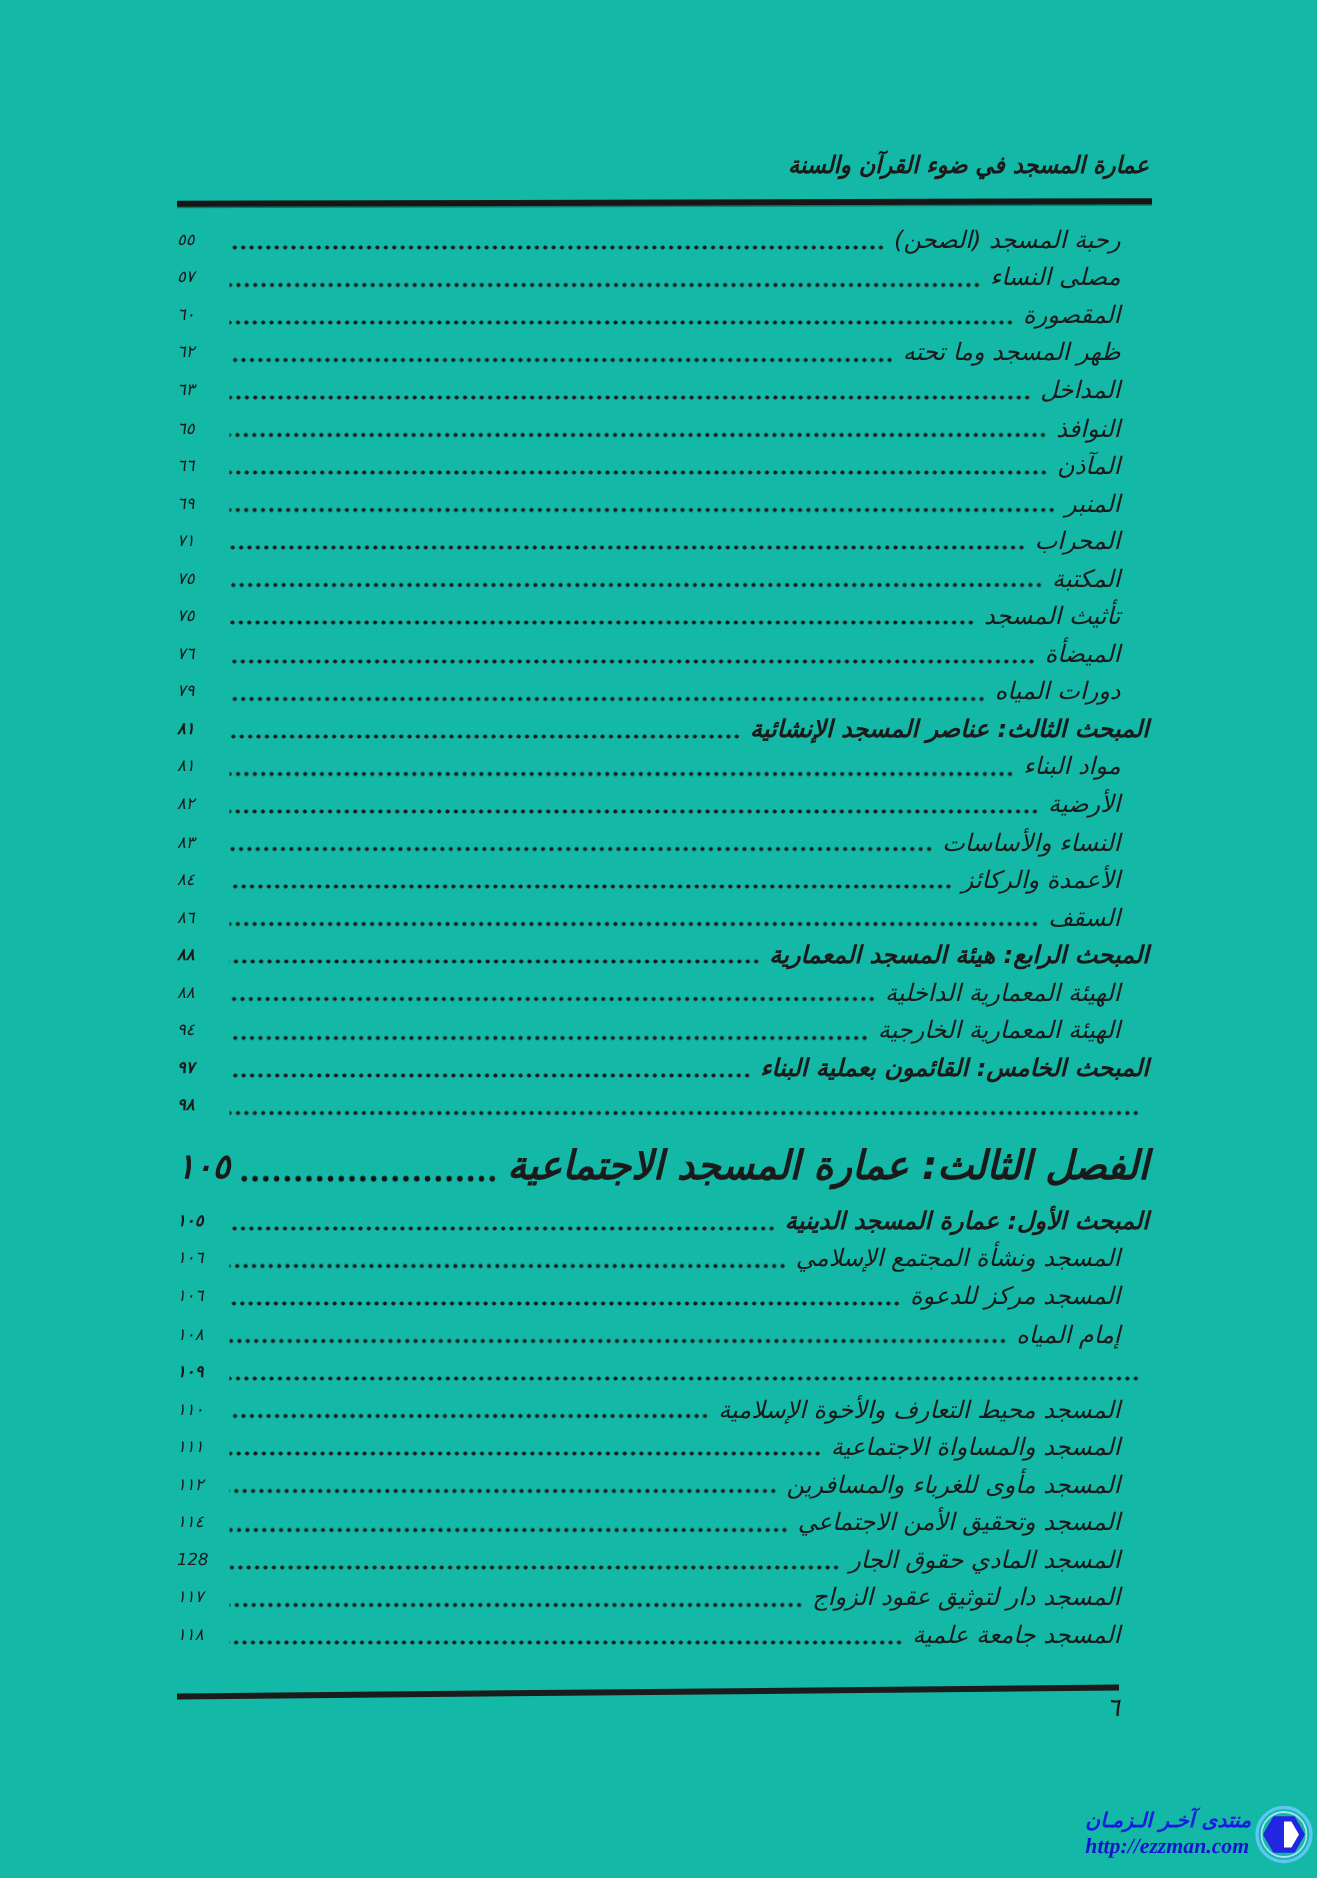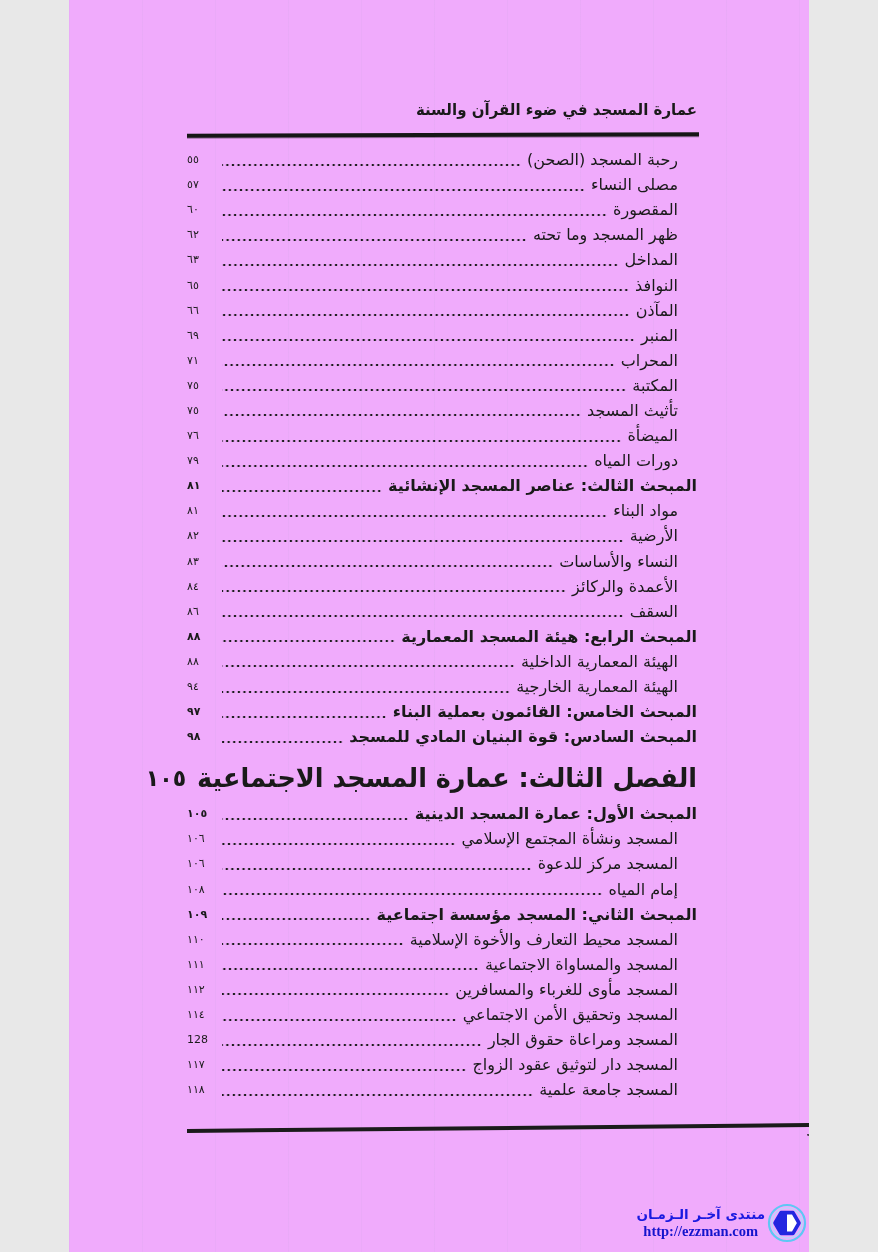--- a/index.html
+++ b/index.html
@@ -1,19 +1,19 @@
 <!DOCTYPE html>
 <html lang="ar"><head>
 <meta charset="utf-8">
 <style>
   html,body{margin:0;padding:0;background:#e8e8e8;}
   .page{
-    position:relative;width:740px;height:1252px;margin:0 auto;
-    background:#f0abfc;overflow:hidden;
-    font-family:"DejaVu Sans",sans-serif;color:#1a1a1a;
+    position:relative;width:878px;height:1252px;margin:0 auto;
+    background:#14b8a6;overflow:hidden;
+    font-family:"DejaVu Sans",sans-serif;color:#1a1a1a;font-style:italic;
   }
   
   .page::before{
     content:"";position:absolute;inset:0;pointer-events:none;
     background:repeating-linear-gradient(90deg,rgba(120,150,170,0.05) 0 1px,transparent 1px 73px);
   }
   .header-title{
     position:absolute;top:101px;right:112px;
     direction:rtl;font-size:15px;font-weight:bold;letter-spacing:0px;
     transform:scaleY(1.05);
@@ -60,21 +60,21 @@
     background:#1b1b1b;transform:rotate(-0.55deg);
   }
   .page-num{
     position:absolute;top:1129px;left:731px;width:22px;
     font-size:17px;text-align:center;
   }
   .footer{
     position:absolute;right:2px;top:1200px;
     display:flex;align-items:center;gap:2px;
   }
-  .footer-text{display:flex;flex-direction:column;align-items:center;line-height:1.25;}
+  .footer-text{display:flex;flex-direction:column;align-items:flex-start;line-height:1.25;}
   .site-name{
     direction:rtl;color:#1a1ae0;font-weight:bold;font-size:13.5px;
     letter-spacing:1px;
   }
   .site-url{
     color:#1414cc;font-weight:bold;font-size:14.5px;
     font-family:"Liberation Serif",serif;text-decoration:none;
   }
   .logo{width:40px;height:46px;flex:0 0 auto;}
 </style>
@@ -197,21 +197,20 @@
         <span class="label">الهيئة المعمارية الخارجية</span>
         <span class="dots"></span>
         <span class="num">٩٤</span>
       </div>
       <div class="toc-row bold">
         <span class="label">المبحث الخامس: القائمون بعملية البناء</span>
         <span class="dots"></span>
         <span class="num">٩٧</span>
       </div>
       <div class="toc-row bold">
-        <span class="label">المبحث السادس: قوة البنيان المادي للمسجد</span>
         <span class="dots"></span>
         <span class="num">٩٨</span>
       </div>
       <div class="toc-row chapter">
         <span class="label">الفصل الثالث: عمارة المسجد الاجتماعية</span>
         <span class="dots"></span>
         <span class="num">١٠٥</span>
       </div>
       <div class="toc-row bold">
         <span class="label">المبحث الأول: عمارة المسجد الدينية</span>
@@ -227,21 +226,20 @@
         <span class="label">المسجد مركز للدعوة</span>
         <span class="dots"></span>
         <span class="num">١٠٦</span>
       </div>
       <div class="toc-row normal">
         <span class="label">إمام المياه</span>
         <span class="dots"></span>
         <span class="num">١٠٨</span>
       </div>
       <div class="toc-row bold">
-        <span class="label">المبحث الثاني: المسجد مؤسسة اجتماعية</span>
         <span class="dots"></span>
         <span class="num">١٠٩</span>
       </div>
       <div class="toc-row normal">
         <span class="label">المسجد محيط التعارف والأخوة الإسلامية</span>
         <span class="dots"></span>
         <span class="num">١١٠</span>
       </div>
       <div class="toc-row normal">
         <span class="label">المسجد والمساواة الاجتماعية</span>
@@ -252,21 +250,21 @@
         <span class="label">المسجد مأوى للغرباء والمسافرين</span>
         <span class="dots"></span>
         <span class="num">١١٢</span>
       </div>
       <div class="toc-row normal">
         <span class="label">المسجد وتحقيق الأمن الاجتماعي</span>
         <span class="dots"></span>
         <span class="num">١١٤</span>
       </div>
       <div class="toc-row normal">
-        <span class="label">المسجد ومراعاة حقوق الجار</span>
+        <span class="label">المسجد المادي حقوق الجار</span>
         <span class="dots"></span>
         <span class="num">128</span>
       </div>
       <div class="toc-row normal">
         <span class="label">المسجد دار لتوثيق عقود الزواج</span>
         <span class="dots"></span>
         <span class="num">١١٧</span>
       </div>
       <div class="toc-row normal">
         <span class="label">المسجد جامعة علمية</span>

